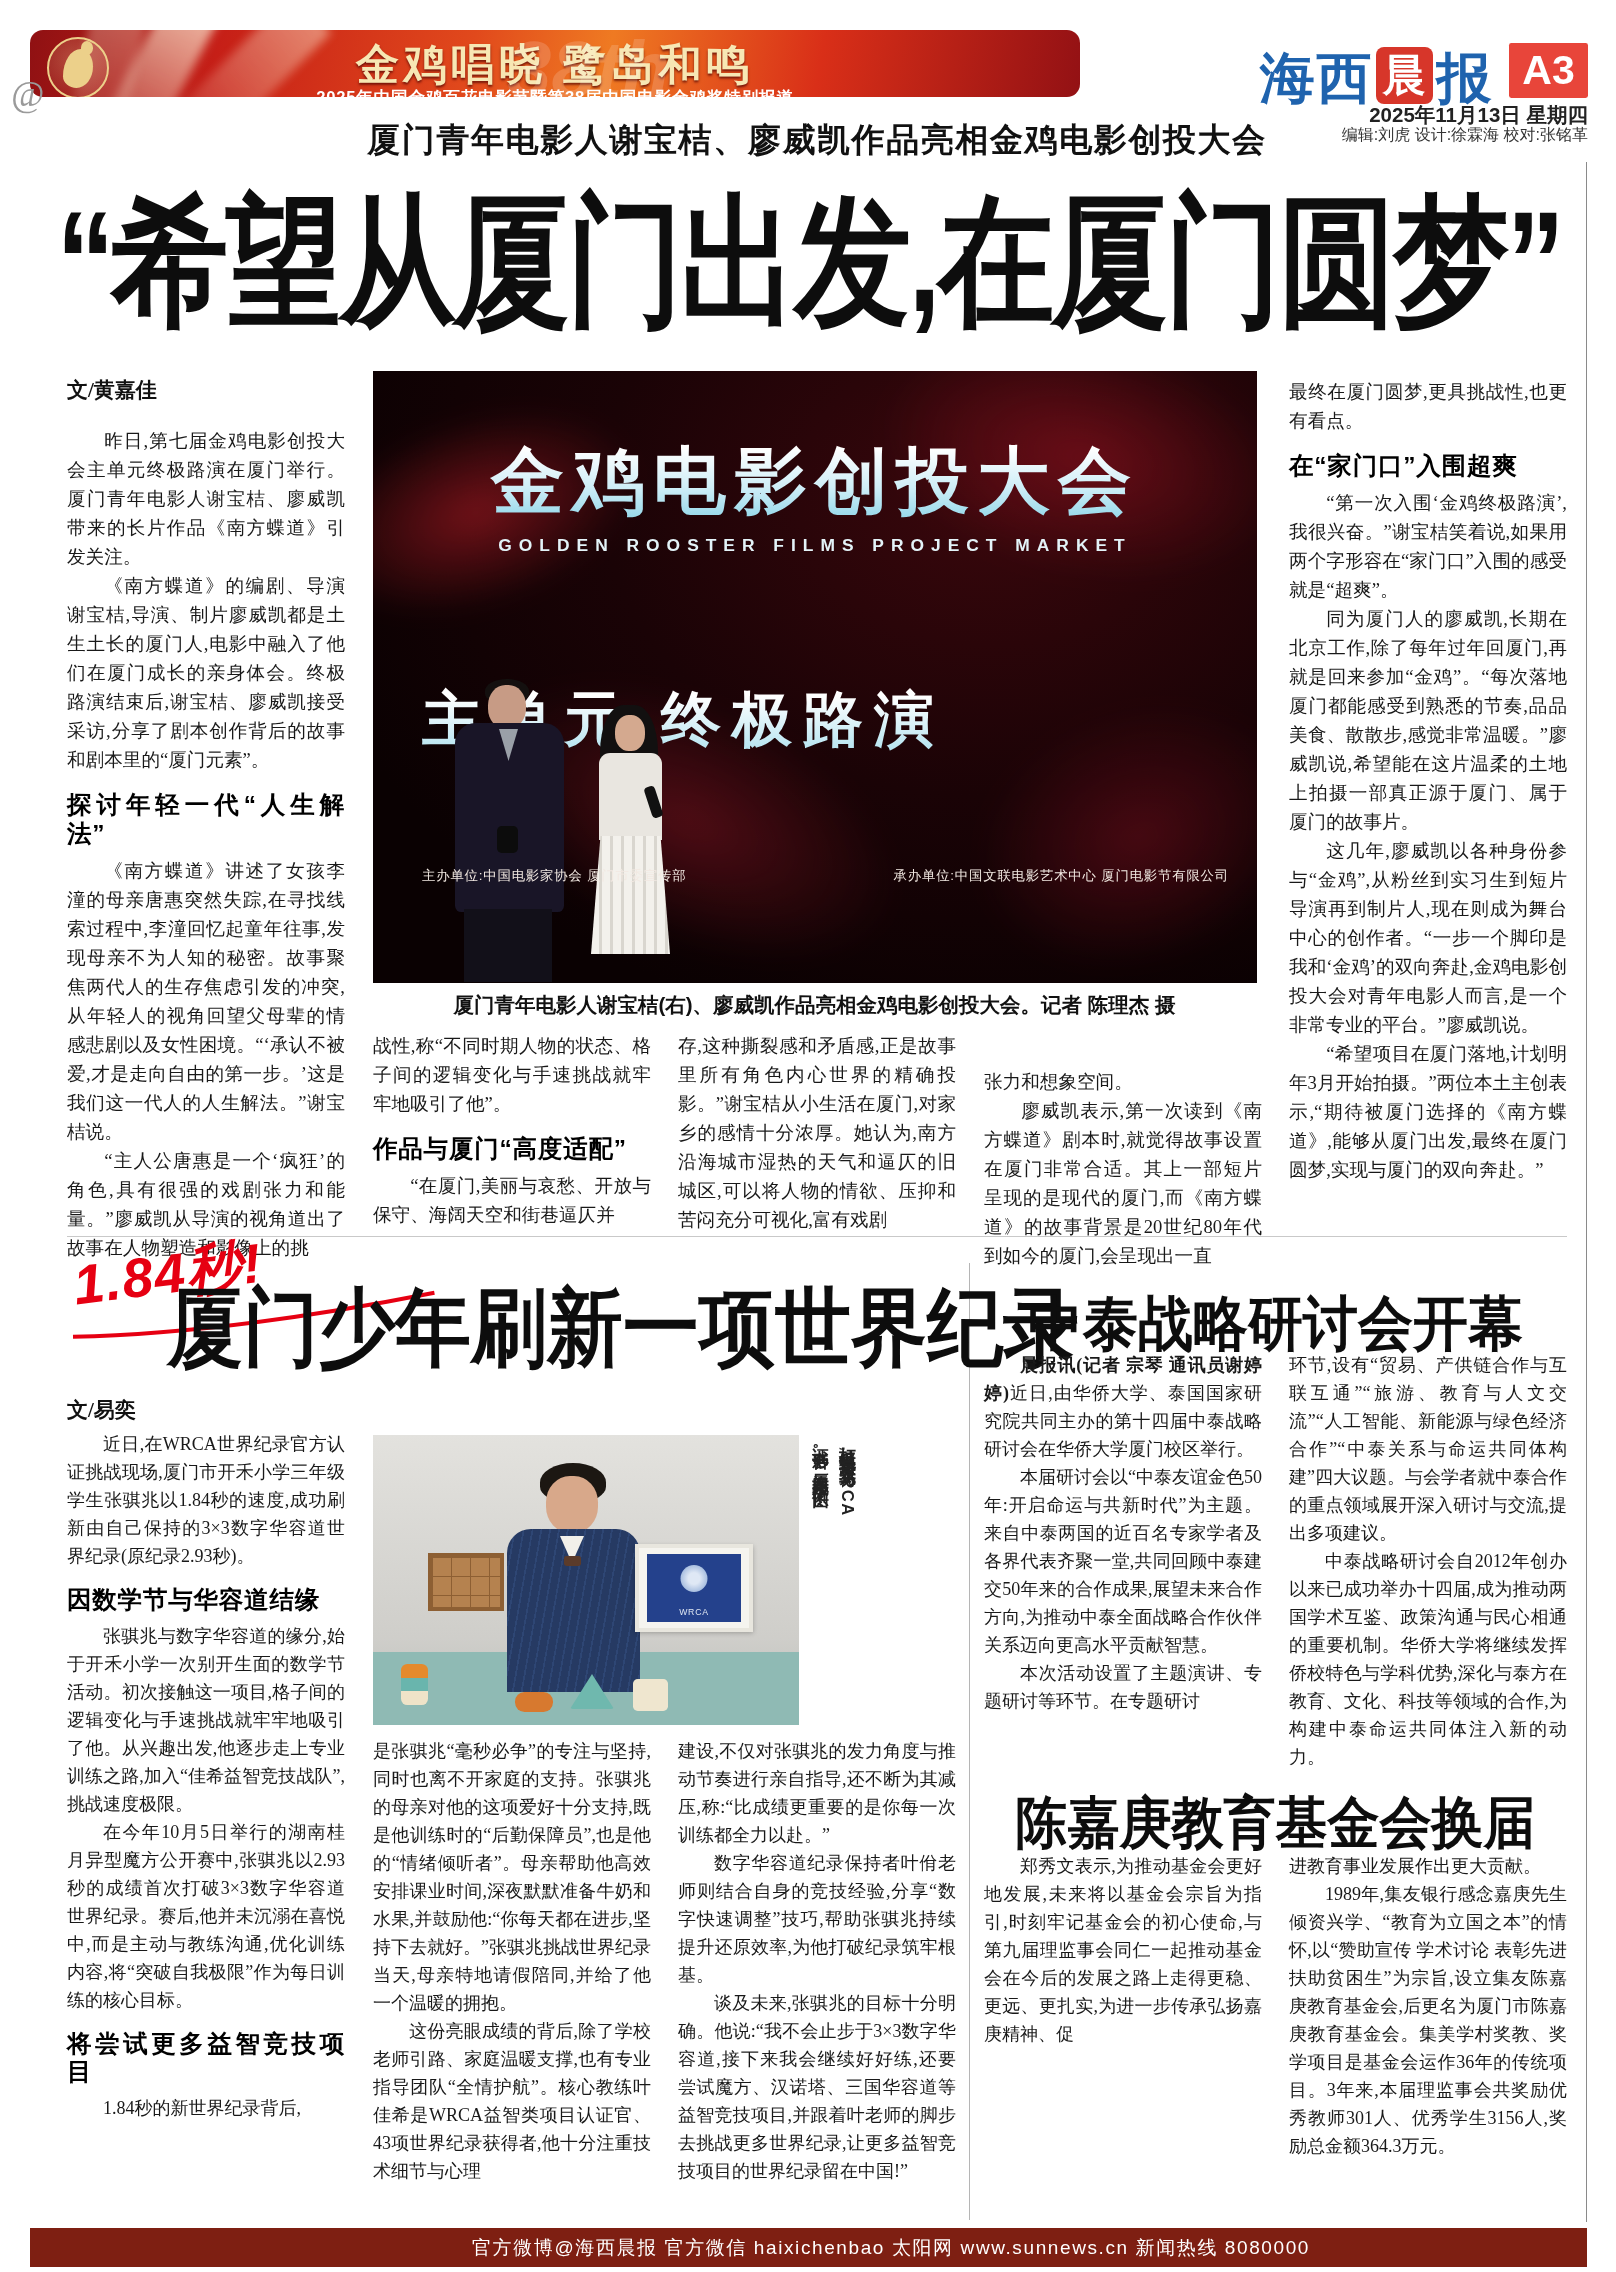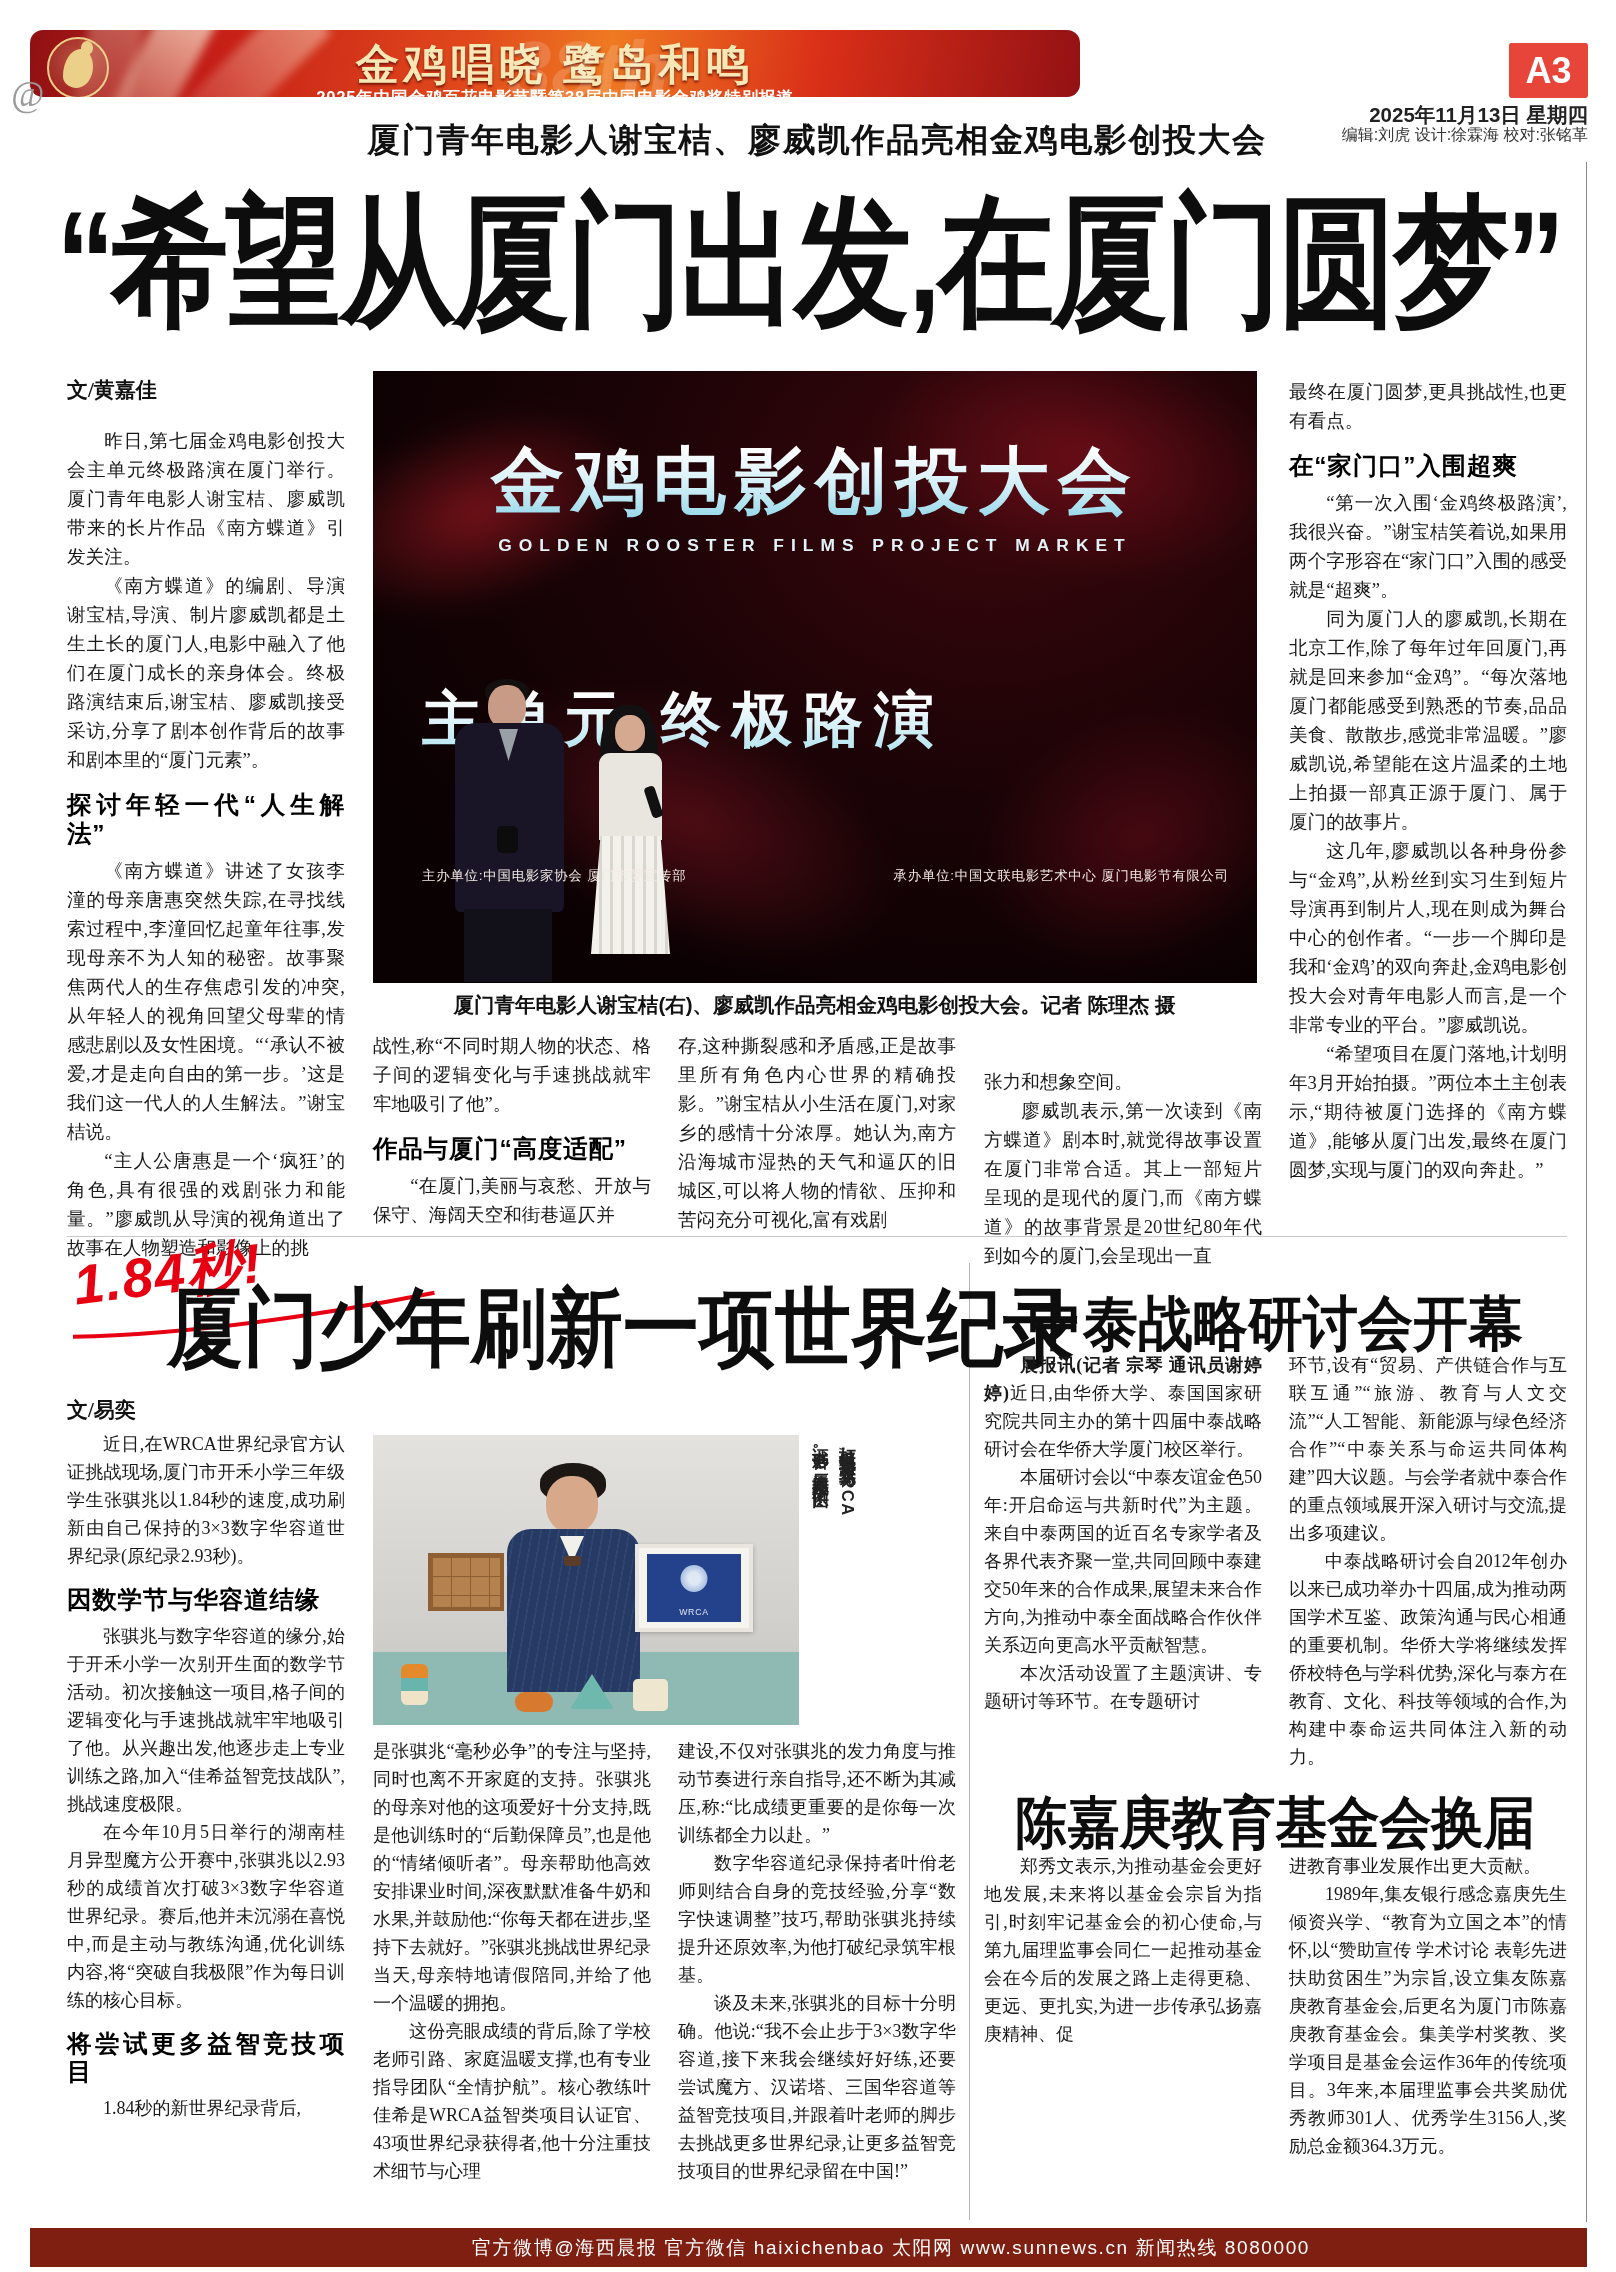--- a/index.html
+++ b/index.html
@@ -22,21 +22,21 @@
      color:#f7e7b4;text-shadow:0 1.6px 2.4px rgba(90,10,5,.8);}
   .banner-sub{position:absolute;left:0;right:0;top:57px;text-align:center;font-size:16.6px;color:#fff;letter-spacing:0.8px;font-weight:700;}
   .wm38{position:absolute;right:410px;top:-6.3px;font-size:79px;font-weight:900;color:rgba(255,255,255,.16);font-style:italic;}
   .at-deco{position:absolute;left:11px;top:73px;font-size:36px;color:#9a9a9a;font-style:italic;}
   
   .mast{position:absolute;left:1105px;top:32px;width:497px;height:111px;}
   .logo{position:absolute;right:109px;top:9.5px;white-space:nowrap;font-weight:900;font-size:55px;color:#1f63ae;letter-spacing:1.6px;}
   .logo .accent{display:inline-block;width:57px;height:57px;background:#d7362a;color:#fff;border-radius:8px;
      text-align:center;line-height:57px;font-size:43px;vertical-align:6.3px;margin:0 3.2px;font-family:"Liberation Serif",serif;}
   .pageno{position:absolute;right:14px;top:11px;width:79px;height:55px;background:#e8453a;color:#fff;
-     font-weight:700;font-size:36px;text-align:center;line-height:55px;border-radius:2.4px;}
+     font-weight:700;font-size:41px;text-align:center;line-height:55px;border-radius:2.4px;}
   .dateline{position:absolute;right:14px;top:69px;font-size:20.5px;font-weight:700;color:#222;}
   .staffline{position:absolute;right:14px;top:93px;font-size:16px;color:#333;}
   
   .kicker{position:absolute;left:67px;top:118px;width:1500px;text-align:center;font-weight:900;font-size:33px;color:#111;letter-spacing:1.6px;}
   .headline{position:absolute;left:51px;top:167px;width:1516px;text-align:center;font-weight:900;font-size:117px;
      color:#0d0d0d;white-space:nowrap;transform:scaleY(1.22);transform-origin:top;letter-spacing:-3.2px;}
   .byline{position:absolute;font-weight:900;font-size:21px;color:#111;}
   .col{position:absolute;width:278px;text-align:justify;font-size:18.6px;line-height:29px;color:#191919;}
   .col2x{font-size:18px;line-height:28px;}
   .para{margin:0;}
@@ -120,20 +120,21 @@
     <div class="emblem">
       <div class="rooster"></div>
     </div>
     <div class="banner-title hs">金鸡唱晓  鹭岛和鸣</div>
     <div class="banner-sub hs">2025年中国金鸡百花电影节暨第38届中国电影金鸡奖特别报道</div>
     <div class="wm38 hs">38th</div>
   </div>
   <div class="at-deco">@</div>
 
   <div class="mast">
+    <div class="logo"><span>海西</span><span class="accent">晨</span><span>报</span></div>
     <div class="pageno hs">A3</div>
     <div class="dateline hs">2025年11月13日  星期四</div>
     <div class="staffline hs">编辑:刘虎  设计:徐霖海  校对:张铭革</div>
   </div>
 
   <div class="kicker hs">厦门青年电影人谢宝桔、廖威凯作品亮相金鸡电影创投大会</div>
   <div class="headline hs">“希望从厦门出发,在厦门圆梦”</div>
   <div class="byline" style="left:67px;top:376px;">文/黄嘉佳</div>
 
   <div class="col" style="left:67px;top:426px;">

